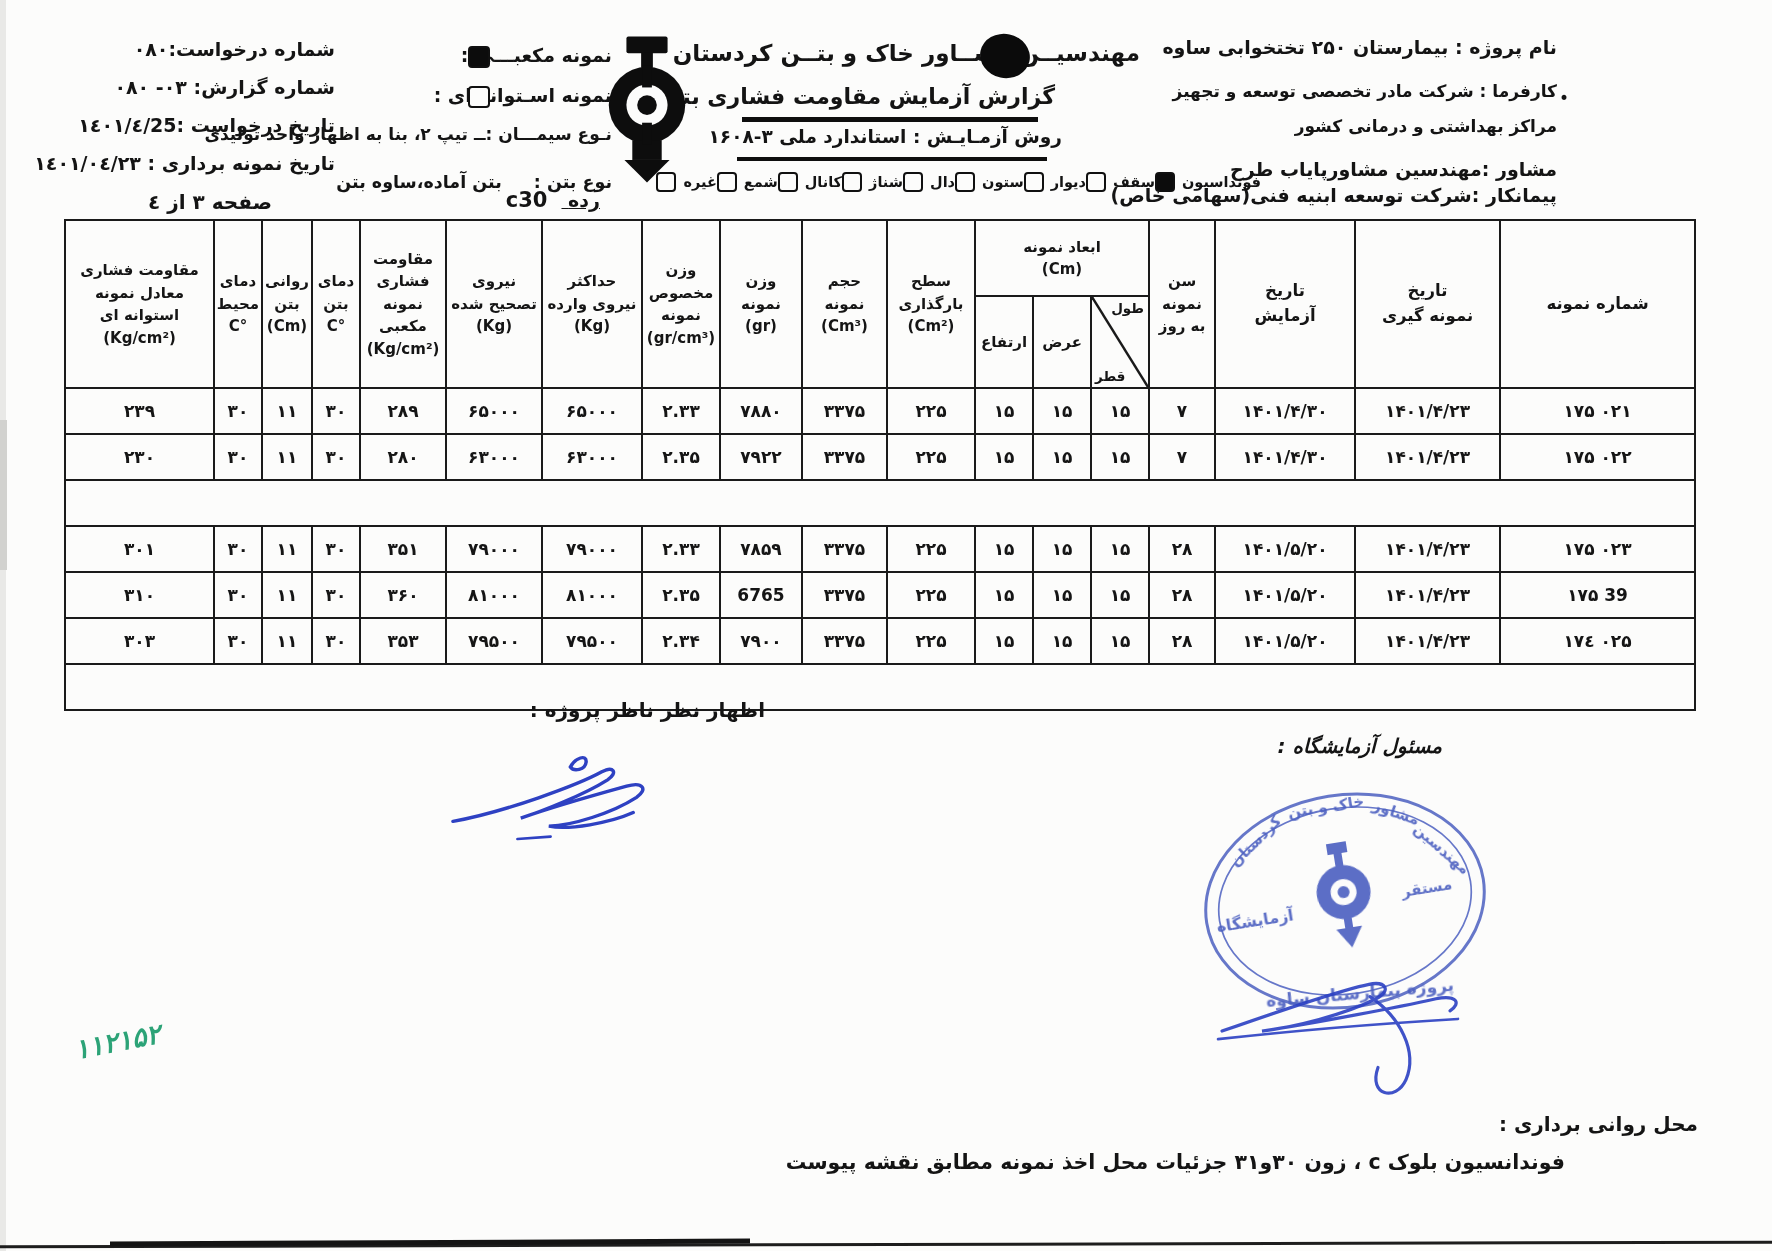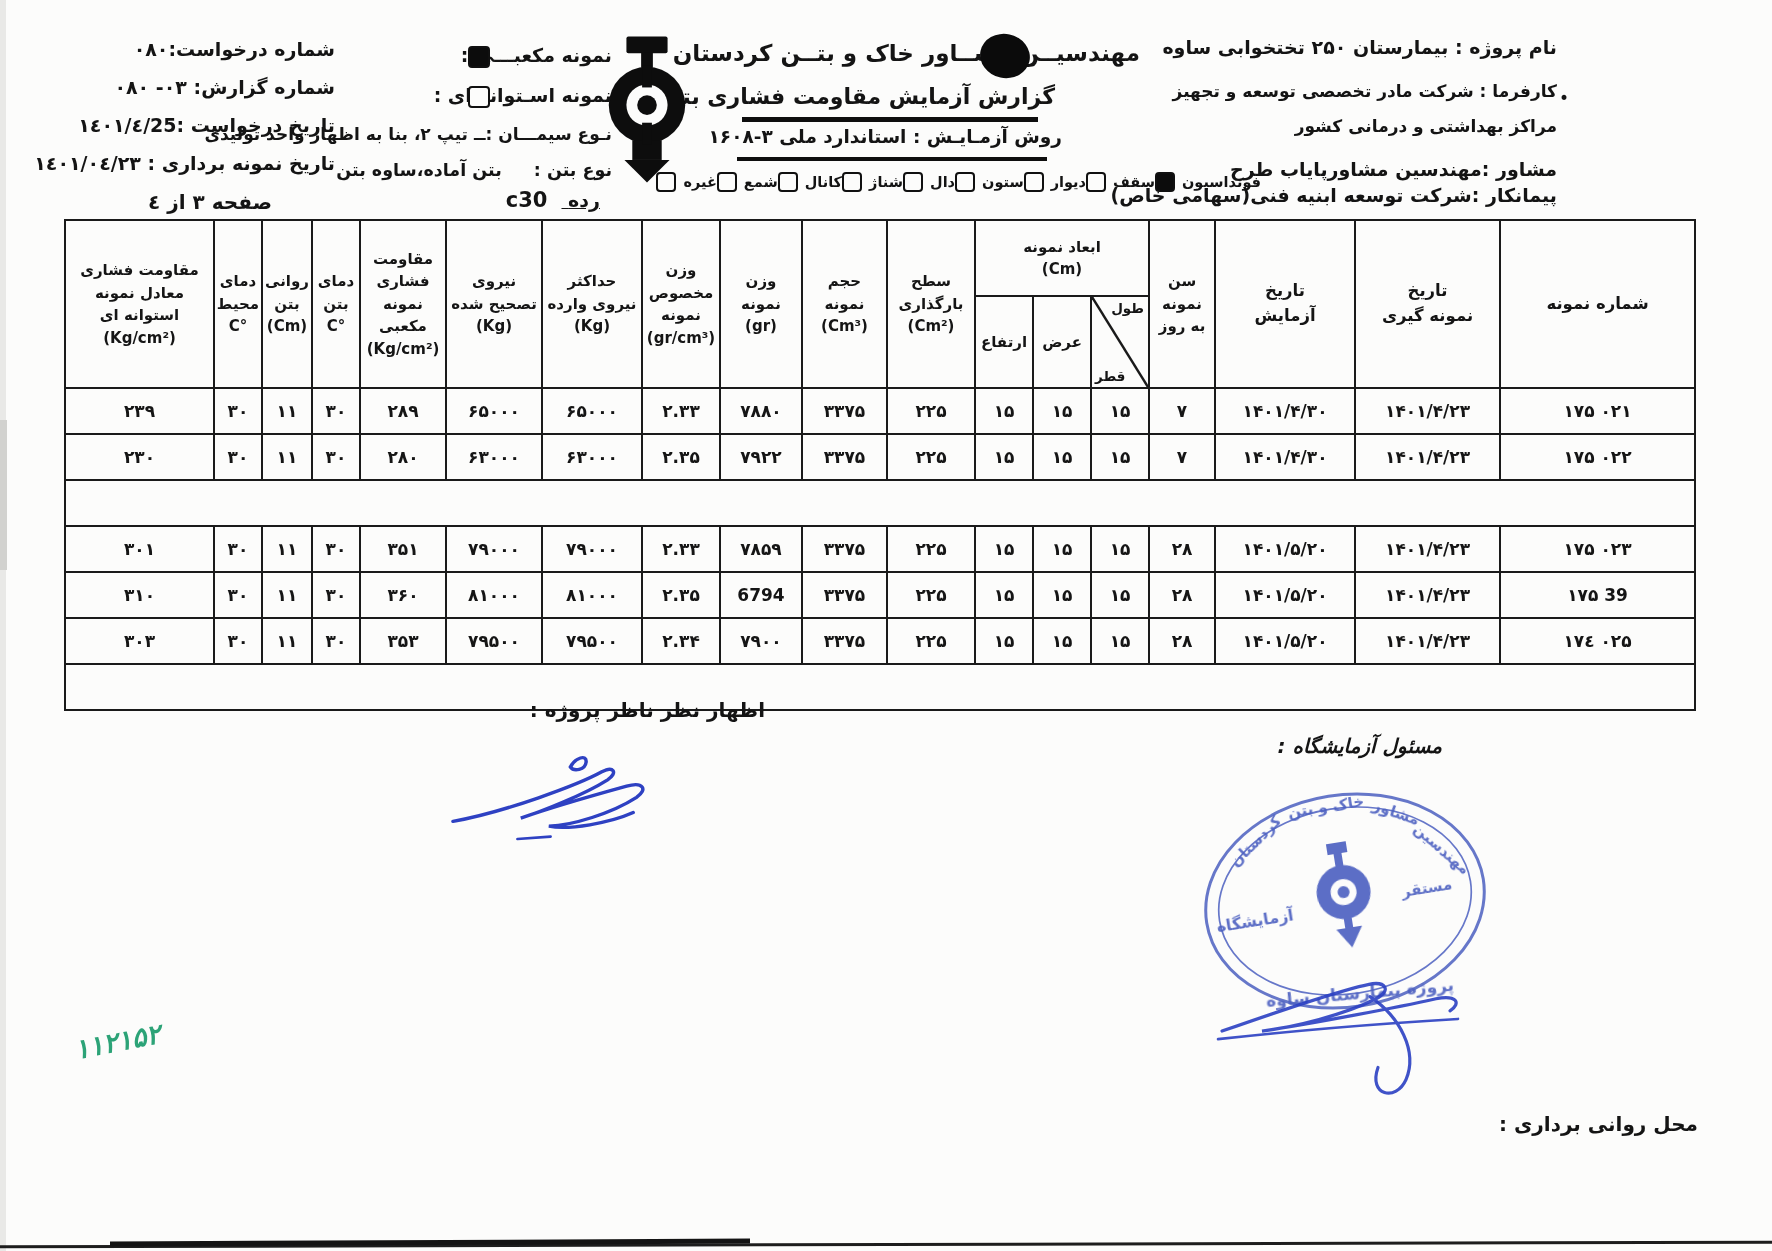--- a/index.html
+++ b/index.html
@@ -89,21 +89,21 @@
     <circle cx="50" cy="72" r="10" fill="#0d0d0d"></circle>
     <rect x="45" y="32" width="10" height="22" fill="#0d0d0d"></rect>
     <rect x="45" y="90" width="10" height="22" fill="#0d0d0d"></rect>
   </svg>
 
   <div class="abs info-line" style="right:1160px;top:44px;">نمونه مکعبـــی :</div>
   <span class="abs cbox cbox-lg checked" style="left:468px;top:46px;"></span>
   <div class="abs info-line" style="right:1160px;top:84px;">نمونه اسـتوانه ای :</div>
   <span class="abs cbox cbox-lg" style="left:468px;top:86px;"></span>
   <div class="abs info-line" style="right:1160px;top:124px;font-size:17px;">نـوع سیمـــان :ــ تیپ ۲، بنا به اظهار واحد تولیدی</div>
-  <div class="abs info-line" style="right:1160px;top:160px;font-size:17.5px;">
+  <div class="abs info-line" style="right:1160px;top:172px;font-size:17.5px;">
     <span>نوع بتن :</span>
     <span style="margin-right:26px;">بتن آماده،ساوه بتن</span>
   </div>
   <div class="abs grade-line" style="right:1172px;top:188px;">
     <span>رده</span>
     <span class="gv">c30</span>
   </div>
 
   <div class="abs info-line" style="right:1437px;top:38px;">شماره درخواست:۰۸۰</div>
   <div class="abs info-line" style="right:1437px;top:76px;">شماره گزارش: ۰۳- ۰۸۰</div>
@@ -297,21 +297,21 @@
     <tr>
       <td class="sample">۱۷۵ 39</td>
       <td>۱۴۰۱/۴/۲۳</td>
           <td>۱۴۰۱/۵/۲۰</td>
       <td>۲۸</td>
           <td>۱۵</td>
       <td>۱۵</td>
           <td>۱۵</td>
       <td>۲۲۵</td>
           <td>۳۳۷۵</td>
-      <td>6794</td>
+      <td>6765</td>
           <td>۲.۳۵</td>
       <td>۸۱۰۰۰</td>
           <td>۸۱۰۰۰</td>
       <td>۳۶۰</td>
           <td>۳۰</td>
       <td>۱۱</td>
           <td>۳۰</td>
       <td>۳۱۰</td>
     </tr>
     <tr>
@@ -381,16 +381,17 @@
     <g fill="none" stroke="#2b40c2" stroke-width="3.2" stroke-linecap="round" opacity="0.9">
       <path d="M12,92 C64,74 128,52 158,46 C176,42 182,52 166,60 C134,76 84,88 52,92 C106,84 190,68 226,60 C246,56 252,64 240,72"></path>
       <path d="M160,58 C190,78 208,112 196,140 C186,162 158,156 168,128"></path>
       <path d="M8,100 C80,92 180,84 248,80" stroke-width="2.6"></path>
     </g>
   </svg>
 
   <div class="abs green-note" style="left:74px;top:1026px;">۱۱۲۱۵۲</div>
 
   <div class="abs footer-label" style="right:74px;top:1112px;">محل روانی برداری :</div>
+  <div class="abs footer-value" style="right:207px;top:1150px;">فوندانسیون بلوک c ، زون ۳۰و۳۱ جزئیات محل اخذ نمونه مطابق نقشه پیوست</div>
 
   <div class="abs scan-bottom-1"></div>
   <div class="abs scan-bottom-2"></div>
 </div>
 
 </body></html>

